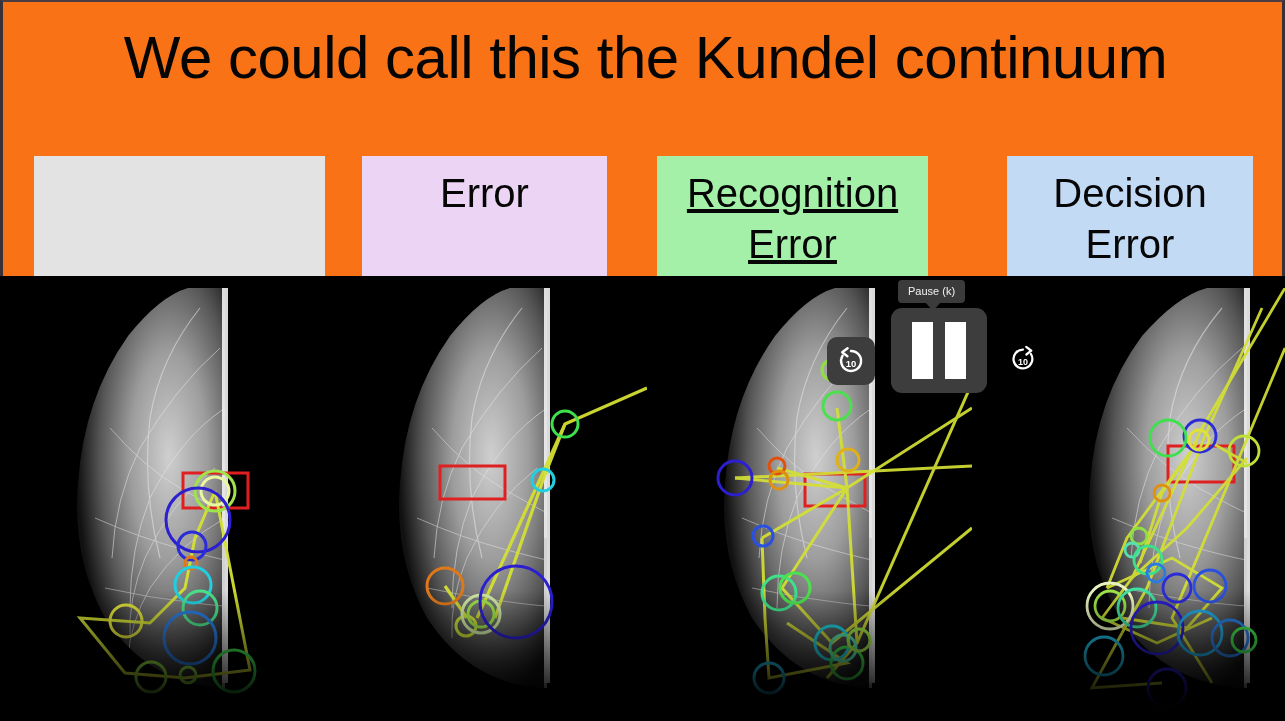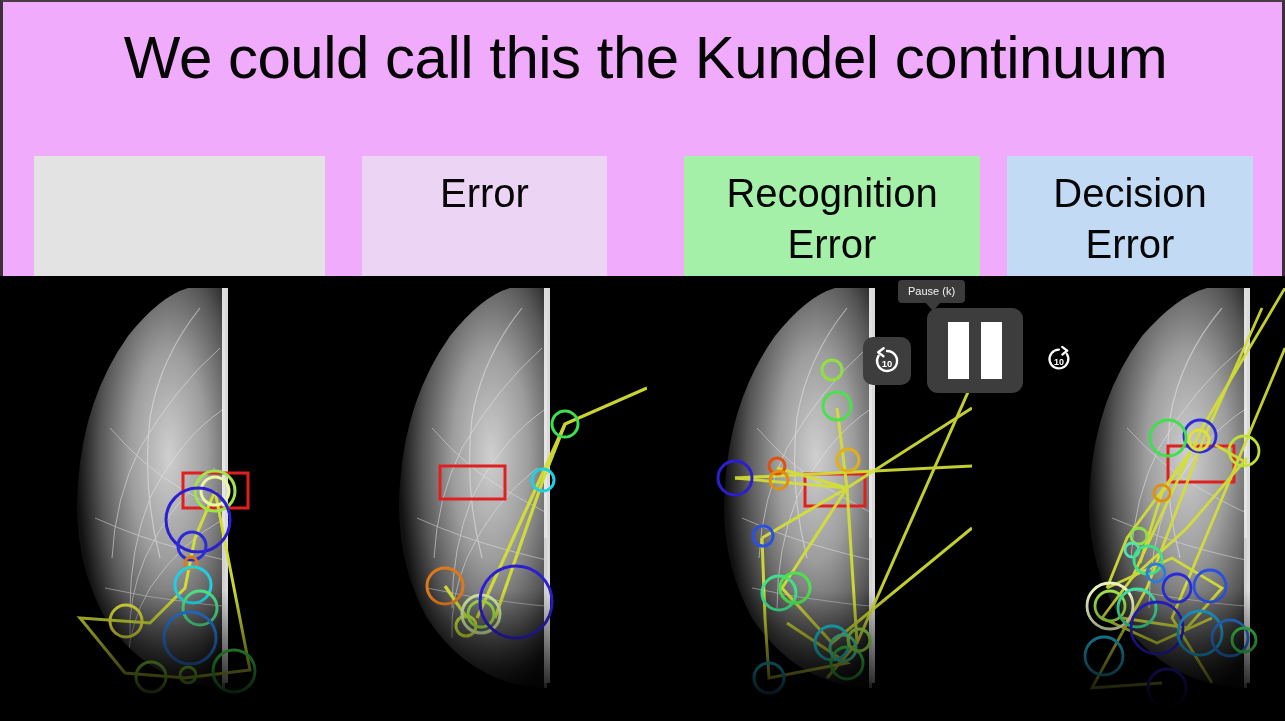--- a/index.html
+++ b/index.html
@@ -15,21 +15,21 @@
     width: 1285px; height: 721px;
     background: #000;
     overflow: hidden;
   }
 
   
   .slide {
     position: absolute;
     left: 0; top: 0;
     width: 1285px; height: 276px;
-    background: #f0abfc;
+    background: #f97316;
     overflow: hidden;
     border-left: 3px solid #3a3038;
     border-top: 2px solid #4a3c42;
     border-right: 3px solid #3a3038;
     box-sizing: border-box;
   }
 
   .slide-title {
     position: absolute;
     left: 0; top: 20px;
@@ -60,21 +60,21 @@
     padding-top: 12px;
     box-sizing: border-box;
     font-size: 40px;
     color: #060606;
     line-height: 1.28;
   }
   .label-box .ln { display: block; white-space: nowrap; }
 
   #lbl0 { left: 31px;   width: 291px; }
   #lbl1 { left: 359px;  width: 245px; }
-  #lbl2 { left: 681px;  width: 296px; }
+  #lbl2 { left: 654px;  width: 271px; text-decoration: underline; }
   #lbl3 { left: 1004px; width: 246px; }
 
   
   .video {
     position: absolute;
     left: 0; top: 276px;
     width: 1285px; height: 445px;
     background: #000;
     overflow: hidden;
   }
@@ -127,21 +127,20 @@
     width: 1285px; height: 445px;
     pointer-events: none;
   }
 
   .ctrl-btn {
     position: absolute;
     display: flex;
     align-items: center;
     justify-content: center;
     pointer-events: auto;
-    margin-left: 36px;
   }
 
   #btn-pause {
     left: 891px; top: 32px;
     width: 96px; height: 85px;
     background: #3d3d3d;
     border-radius: 11px;
   }
   .pause-glyph { display: flex; gap: 12px; }
   .pause-bar { width: 21px; height: 57px; background: #fff; }

